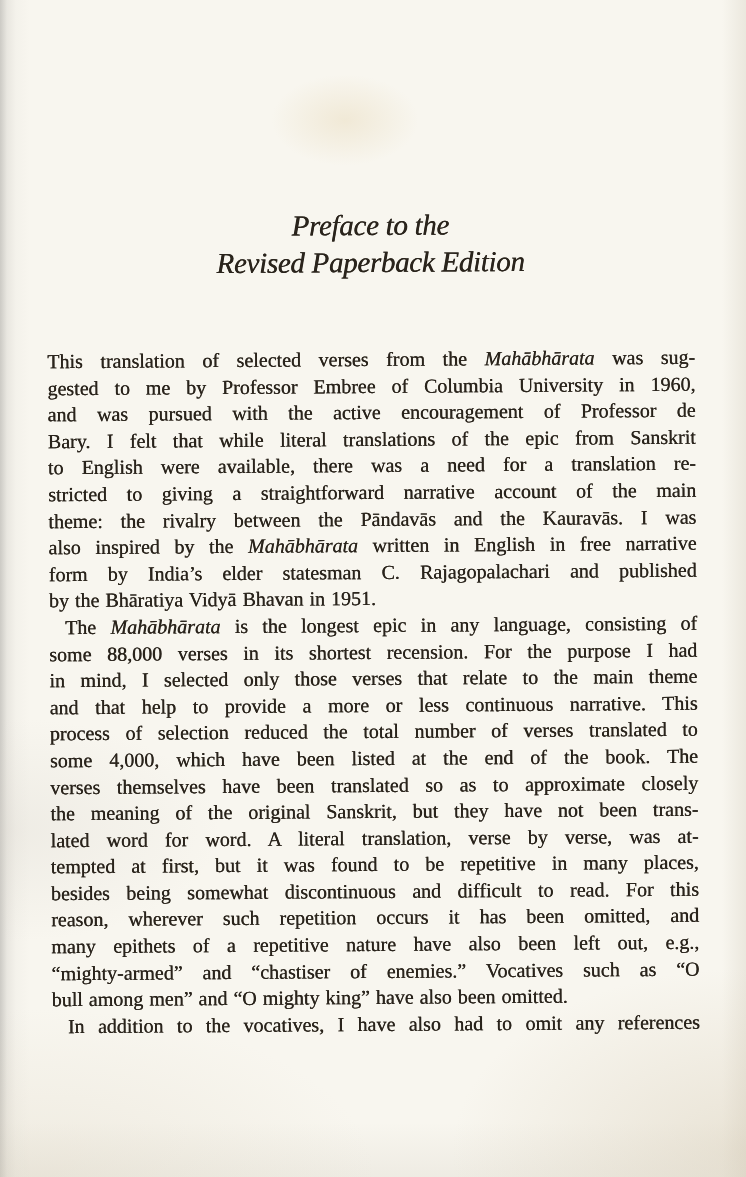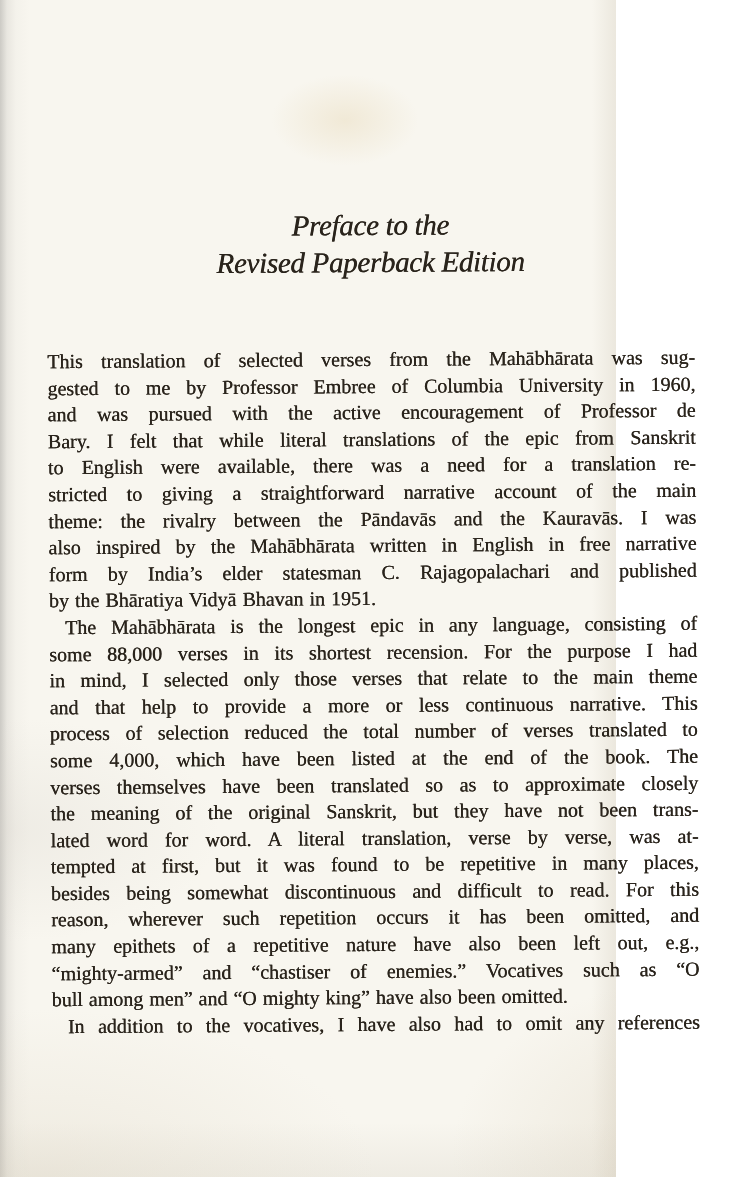--- a/index.html
+++ b/index.html
@@ -4,21 +4,21 @@
 <style>
   * { box-sizing: border-box; }
   html, body { margin: 0; padding: 0; }
   body {
     width: 746px; height: 1177px; overflow: hidden;
     background: #ffffff;
     font-family: "Liberation Serif", "DejaVu Serif", serif;
   }
   .page {
     position: relative;
-    width: 616px; height: 1177px;
+    width: 746px; height: 1177px;
     color: var(--ink, #2a241c);
     background:
       radial-gradient(ellipse 420px 260px at 746px 1150px, rgba(214,203,181,0.45), rgba(214,203,181,0) 70%),
       radial-gradient(ellipse 480px 240px at 40px 1177px, rgba(221,213,195,0.35), rgba(221,213,195,0) 70%),
       radial-gradient(ellipse 300px 160px at 10px 830px, rgba(210,206,198,0.25), rgba(210,206,198,0) 70%),
       linear-gradient(90deg, rgba(168,166,162,0.55) 0px, rgba(193,190,185,0.28) 7px, rgba(219,216,210,0.14) 16px, rgba(0,0,0,0) 30px),
       linear-gradient(270deg, rgba(206,198,182,0.30) 0px, rgba(0,0,0,0) 24px),
       linear-gradient(0deg, rgba(204,198,184,0.22) 0px, rgba(0,0,0,0) 55px),
       var(--paper, #f8f6ef);
   }
@@ -48,21 +48,21 @@
     position: absolute; top: 346px; left: 0; width: 100%;
     font-size: 20px;
     line-height: 26.6px;
     word-spacing: 1px;
     text-shadow: 0.3px 0 0 currentColor;
   }
   .paragraph { margin: 0; }
   .line { text-align: justify; text-align-last: justify; }
   .line.no-just { text-align-last: left; }
   .line.indent { text-indent: 16px; }
-  .it { }
+  .it { font-style: italic; }
 </style>
 </head>
 <body>
 
 <div class="page">
   <div class="stain"></div>
   <div class="content">
     <h1 class="title">
       <span>Preface to the</span>
       <span>Revised Paperback Edition</span>

